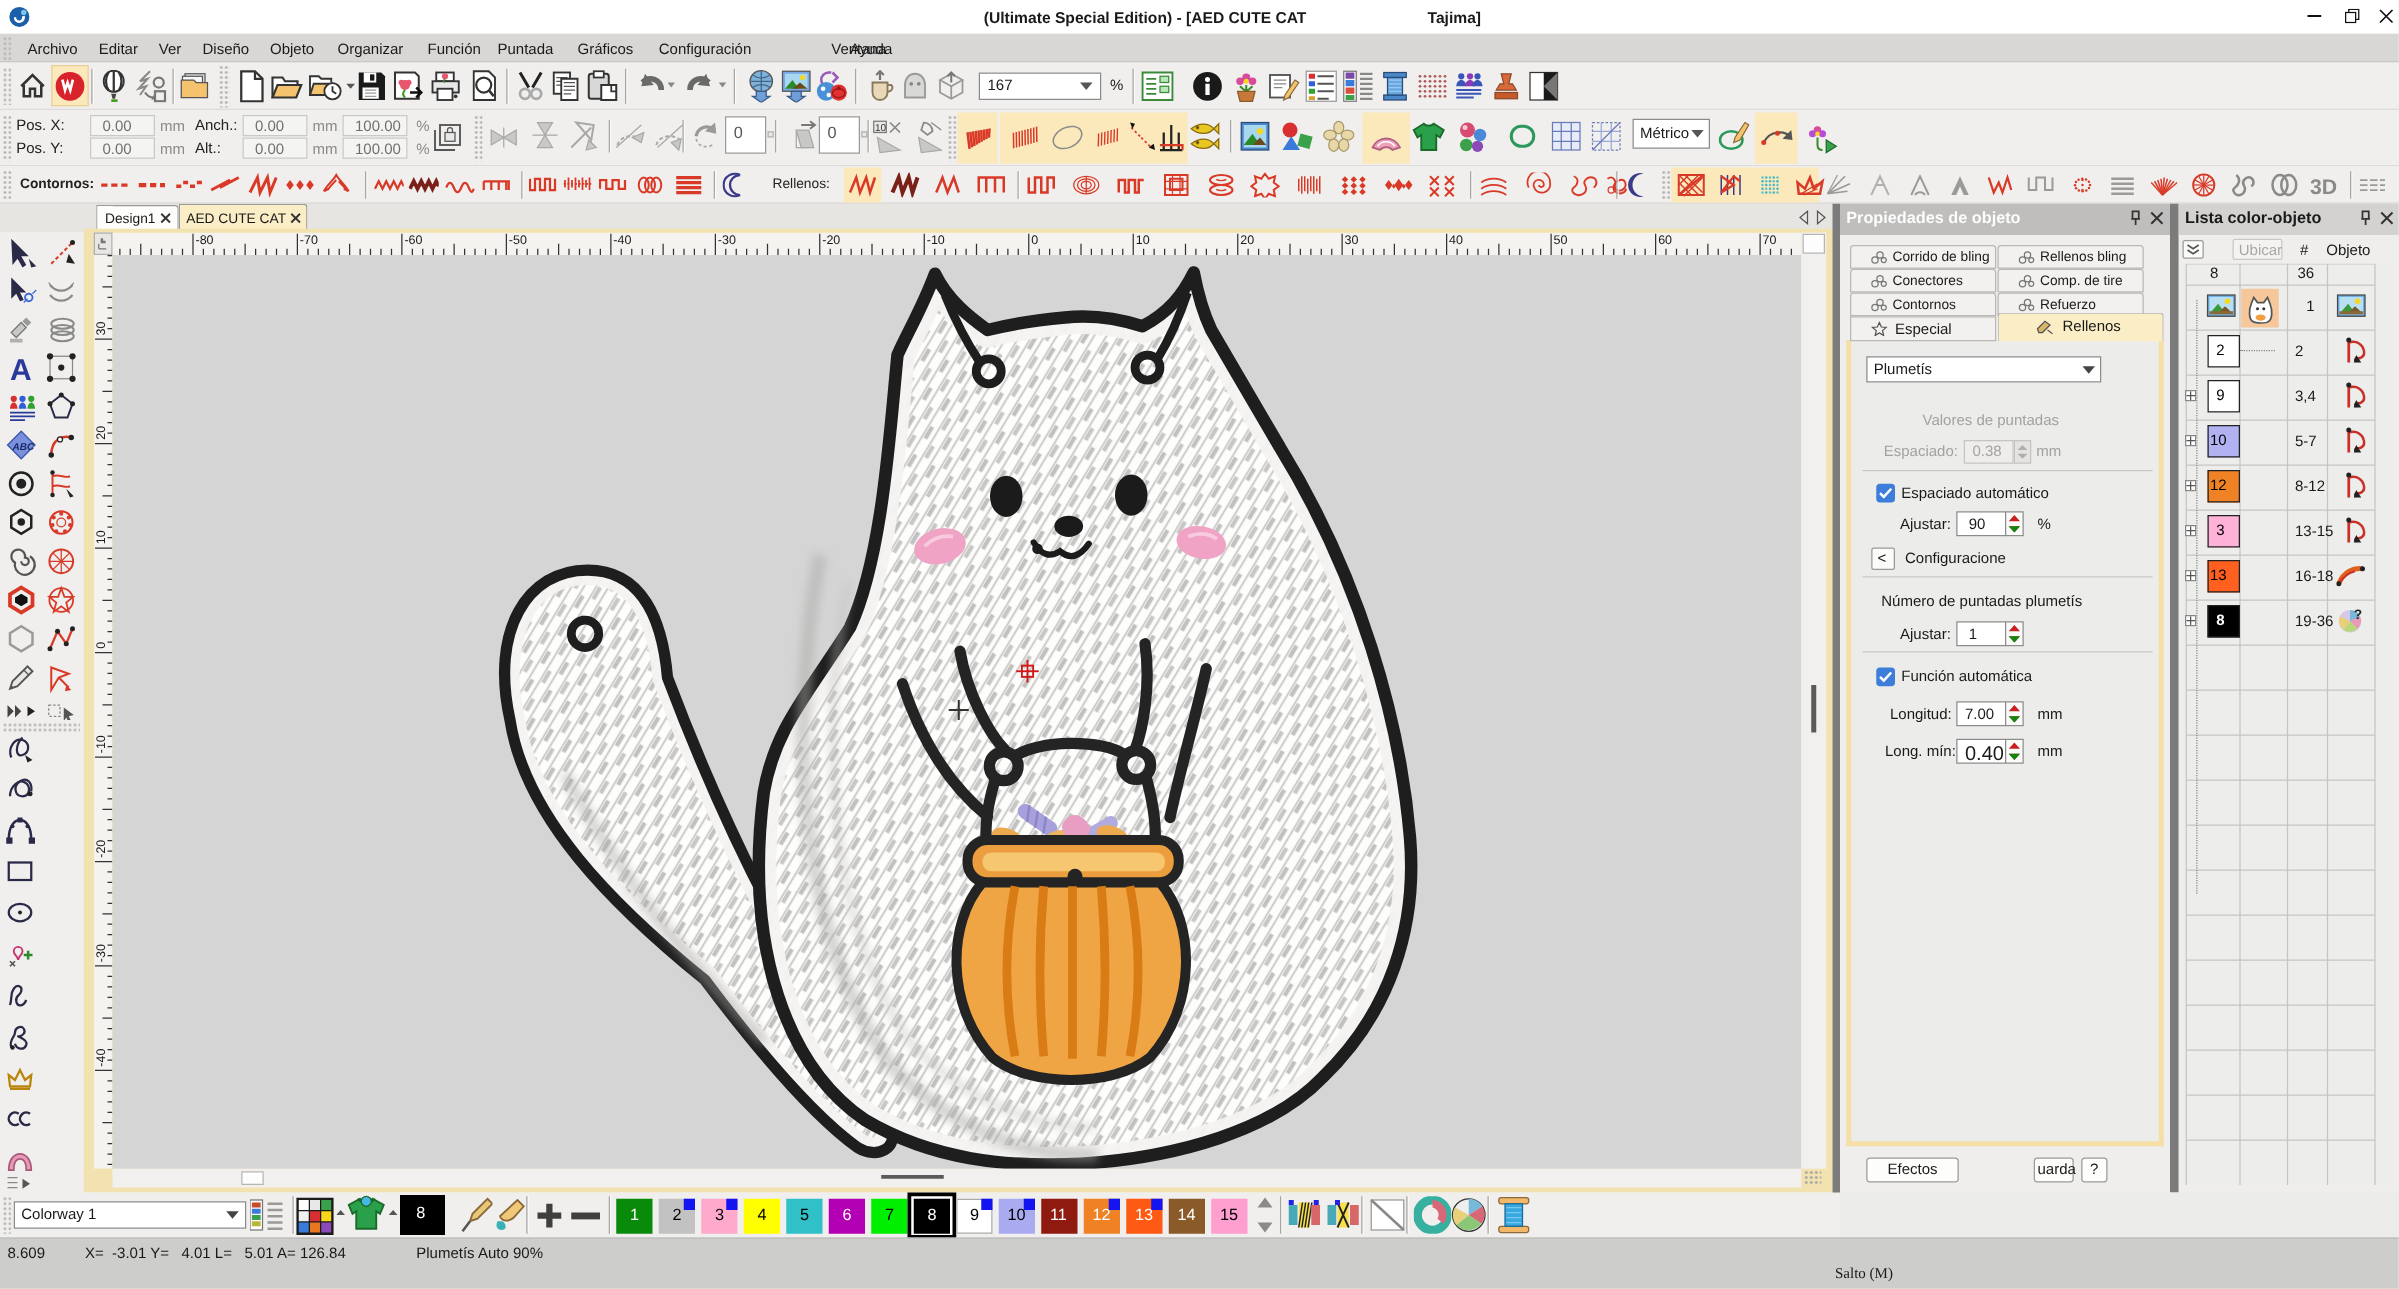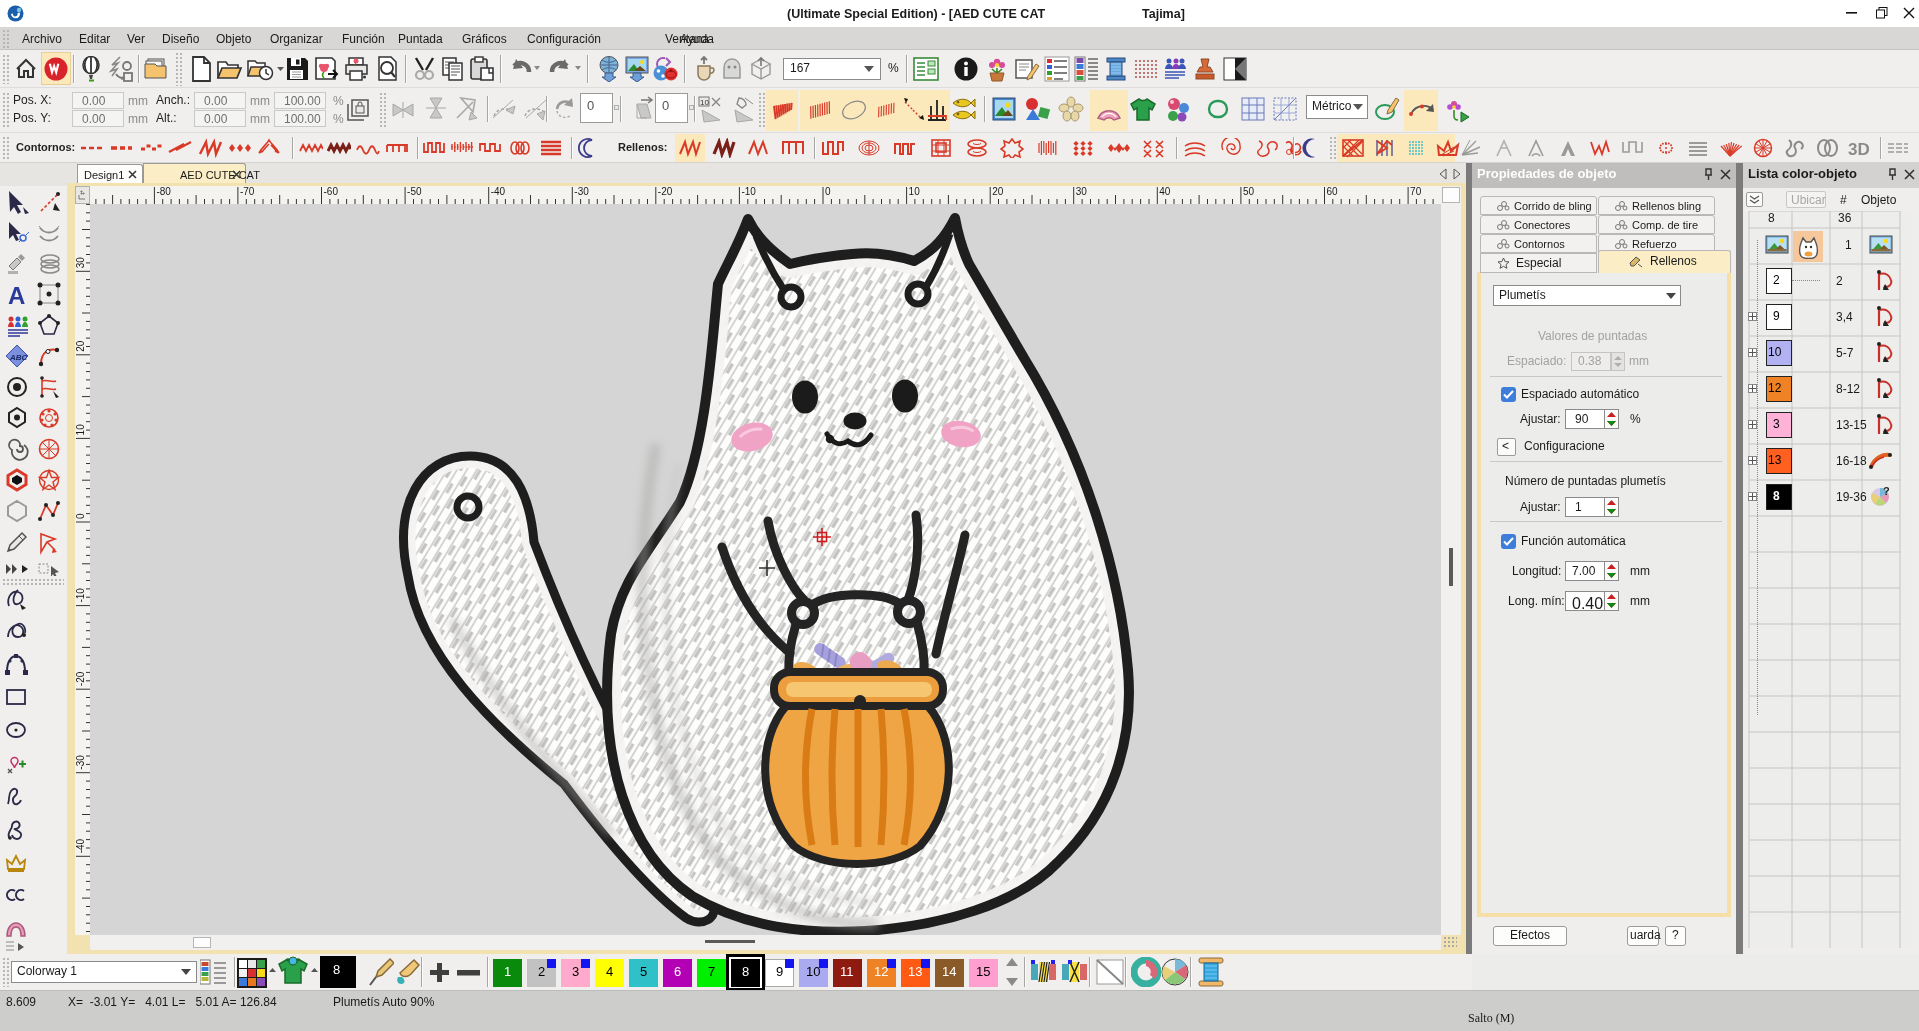--- a/index.html
+++ b/index.html
@@ -579,21 +579,21 @@
     <ellipse cx="11" cy="10" rx="4" ry="6" stroke="#d93a28" fill="none" stroke-width="1.6"></ellipse>
     <ellipse cx="16" cy="10" rx="4" ry="6" stroke="#d93a28" fill="none" stroke-width="1.6"></ellipse>
   </svg>
 <svg class="a" style="left:539px;top:138px;" width="24" height="20" viewBox="0 0 24 20">
     <path d="M2 4h20M2 8h20M2 12h20M2 16h20" stroke="#d93a28" stroke-width="2.6"></path>
   </svg>
 <div class="a" style="left:571px;top:137px;width:1px;height:22px;background:#a6a6a4;box-shadow:1px 0 0 #fbfbfa"></div>
 <svg class="a" style="left:578px;top:138px;" width="24" height="20" viewBox="0 0 24 20">
     <path d="M14 2a9 9 0 100 16 7 7 0 010-16z" fill="none" stroke="#3b3b8c" stroke-width="1.8"></path>
   </svg>
-<div class="a tx" style="left:618px;top:141px;font-size:11px;font-weight:bold;color:#222">Rellenos:</div>
+<div class="a tx" style="left:618px;top:141px;font-size:11px;font-weight:normal;color:#222">Rellenos:</div>
 <div class="a" style="left:675px;top:134px;width:30px;height:28px;background:#fbe9bc"></div>
 <svg class="a" style="left:678px;top:138px;" width="24" height="20" viewBox="0 0 24 20">
     <path d="M2 16L7 4l3 12L15 4l3 12L22 4" stroke="#d93a28" fill="none" stroke-width="2"></path>
   </svg>
 <svg class="a" style="left:712px;top:138px;" width="24" height="20" viewBox="0 0 24 20">
     <path d="M2 16L7 4l3 12L15 4l3 12L22 4" stroke="#7a2018" fill="none" stroke-width="3.2"></path>
   </svg>
 <svg class="a" style="left:747px;top:138px;" width="24" height="20" viewBox="0 0 24 20">
     <path d="M2 16L7 4l4 12L16 4l4 12" stroke="#d93a28" fill="none" stroke-width="2"></path>
   </svg>
@@ -813,21 +813,21 @@
 <svg class="a" style="left:1886px;top:138px;" width="24" height="20" viewBox="0 0 24 20">
     <path d="M2 6h20M2 10h20M2 14h20" stroke="#9a9a98" stroke-width="1.4" stroke-dasharray="6 2"></path>
   </svg>
 <div class="a" style="left:0px;top:163px;width:1466px;height:23px;background:#e7e5e2"></div>
 <div class="a" style="left:77px;top:164px;width:66px;height:22px;background:#fdfdfc;border:1px solid #9a9a98;border-bottom:none;border-top-right-radius:3px"></div>
 <div class="a tx" style="left:84px;top:169px;font-size:11px;">Design1</div>
 <svg class="a" style="left:128px;top:170px;" width="9" height="9" viewBox="0 0 9 9">
     <path d="M1 1l7 7M8 1L1 8" stroke="#333" stroke-width="1.5"></path>
   </svg>
 <div class="a" style="left:143px;top:163px;width:103px;height:23px;background:#fbeec6;border:1px solid #9a9a98;border-bottom:none;border-top-right-radius:3px"></div>
-<div class="a tx" style="left:149px;top:169px;font-size:11px;margin-left:31px;">AED CUTE CAT</div>
+<div class="a tx" style="left:149px;top:169px;font-size:11px;">AED CUTE CAT</div>
 <svg class="a" style="left:232px;top:170px;" width="9" height="9" viewBox="0 0 9 9">
     <path d="M1 1l7 7M8 1L1 8" stroke="#333" stroke-width="1.5"></path>
   </svg>
 <svg class="a" style="left:1438px;top:168px;" width="26" height="12" viewBox="0 0 26 12">
     <path d="M8 1L2 6l6 5z" fill="none" stroke="#555"></path>
     <path d="M16 1l6 5-6 5z" fill="none" stroke="#555"></path>
   </svg>
 <div class="a" style="left:0px;top:186px;width:67px;height:768px;background:#f0efed"></div>
 <svg class="a" style="left:5px;top:189px;" width="26" height="26" viewBox="0 0 26 26">
     <path d="M4 2l14 14-6 0 4 7-3 2-4-7-4 5z" fill="#2a2a48"></path>

